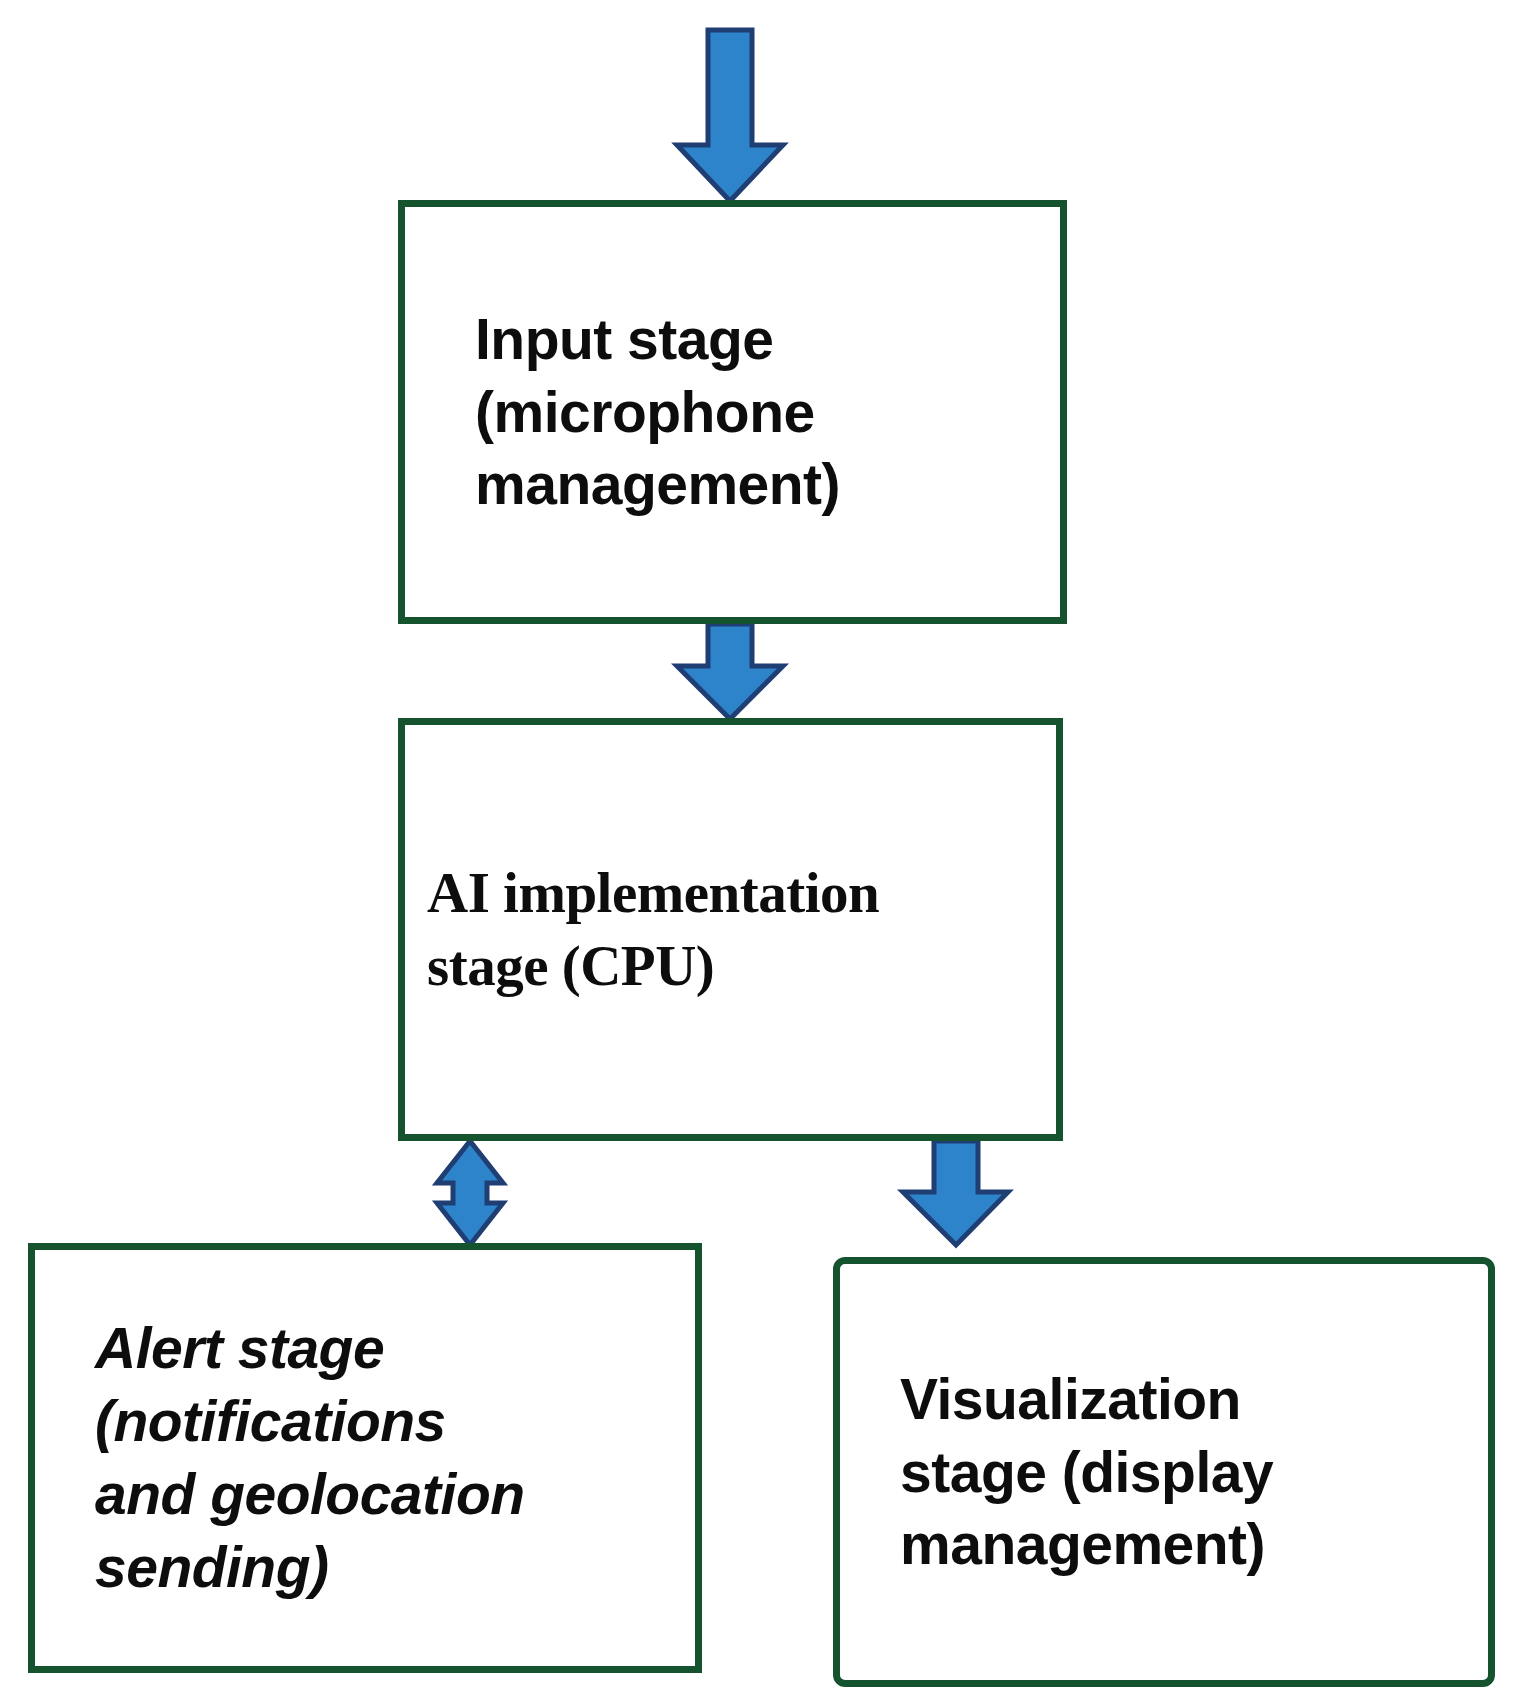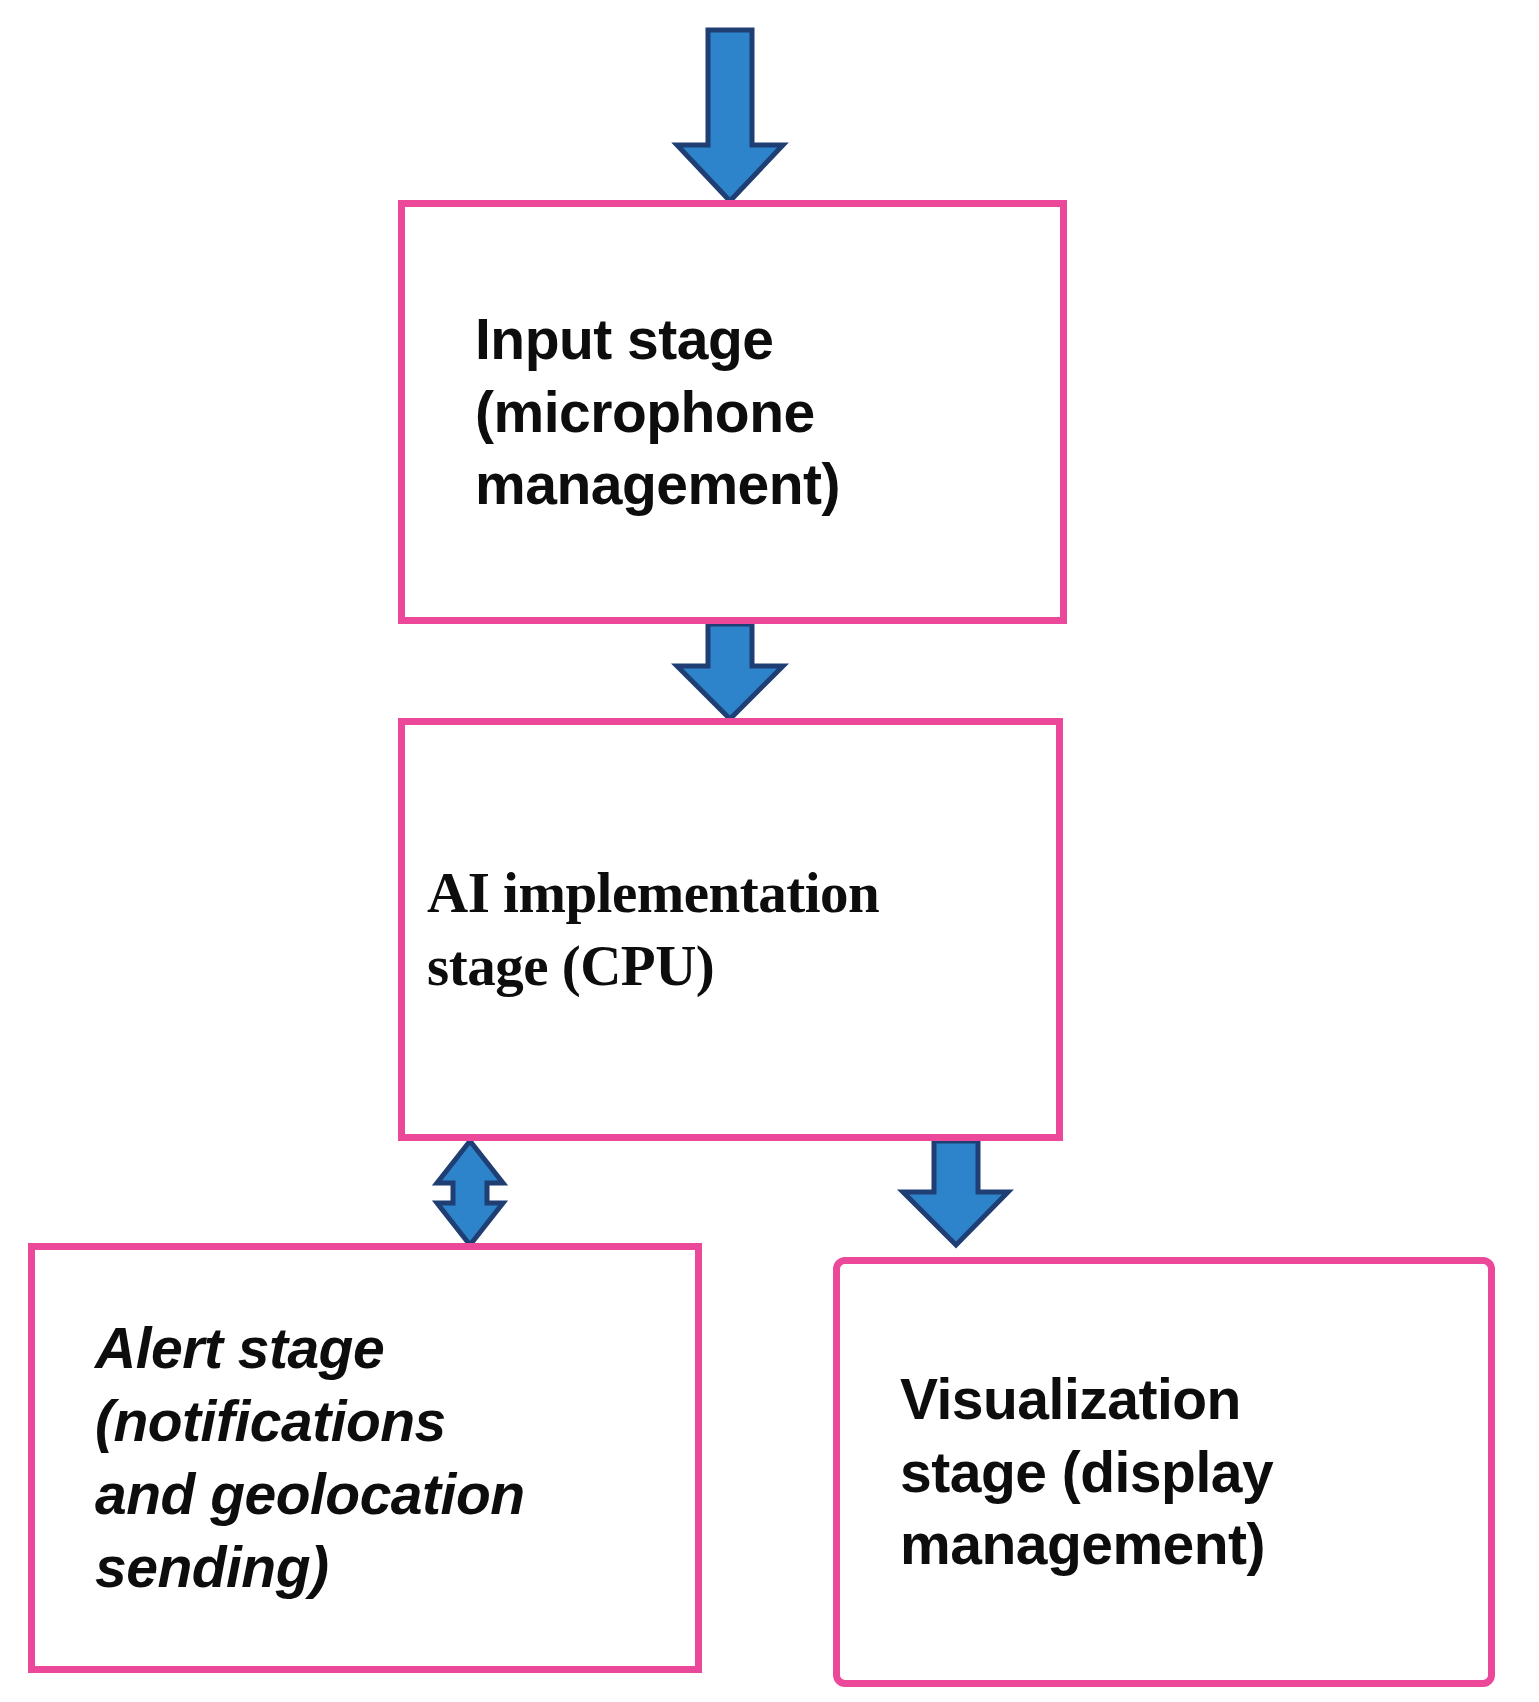--- a/index.html
+++ b/index.html
@@ -13,21 +13,21 @@
     width: 1539px;
     height: 1702px;
     background: #ffffff;
     overflow: hidden;
     font-family: "Liberation Sans", sans-serif;
   }
   .node {
     position: absolute;
     box-sizing: border-box;
     background: #ffffff;
-    border: 7px solid #ec4899;
+    border: 7px solid #14532d;
     display: flex;
     align-items: center;
     z-index: 3;
   }
   .node-label {
     display: block;
     font-weight: bold;
     color: #0d0d0d;
     font-size: 57px;
     line-height: 1.28;

